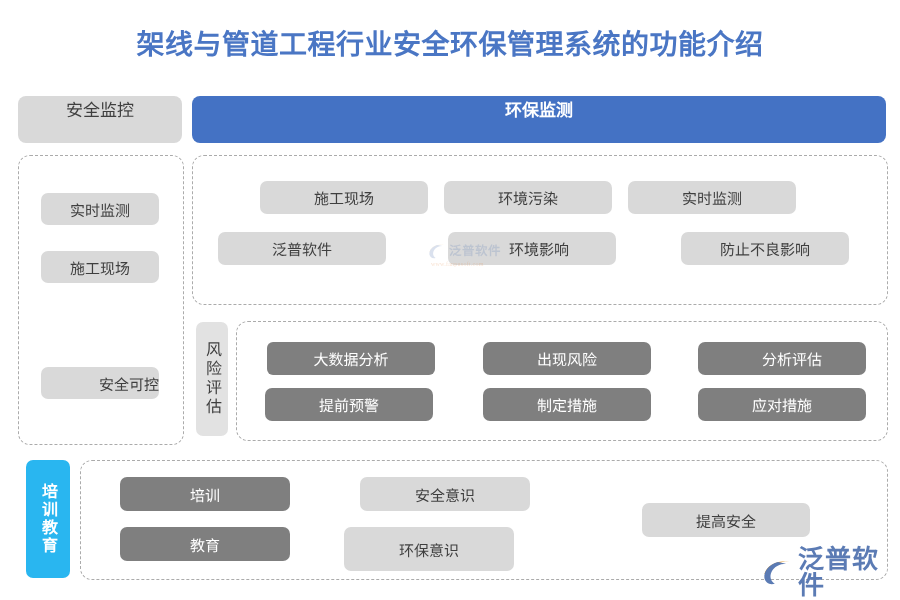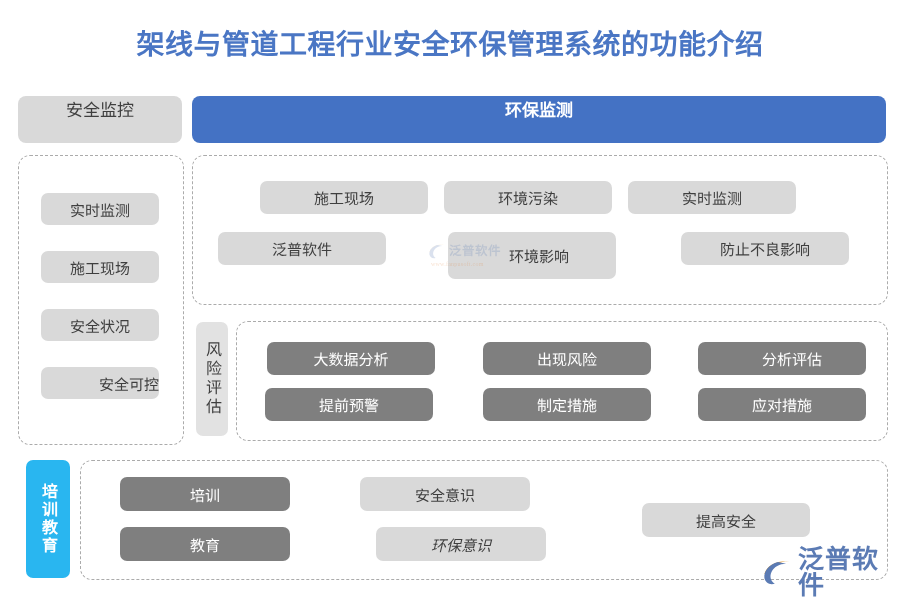--- a/index.html
+++ b/index.html
@@ -217,53 +217,50 @@
   </div>
 
   <div class="panel panel-left"></div>
 
   <div class="chip chip-light side-chip" style="top:193px;">
     <span>实时监测</span>
   </div>
   <div class="chip chip-light side-chip" style="top:251px;">
     <span>施工现场</span>
   </div>
-  <div class="chip chip-light side-chip" style="top:309px;">
-    <span>安全状况</span>
-  </div>
   <div class="chip chip-light side-chip" style="top:367px;justify-content:flex-end;">
     <span>安全可控</span>
   </div>
 
   <div class="panel panel-env"></div>
 
   <div class="chip chip-light" style="left:260px; top:181px; width:168px; height:33px;">
     <span>施工现场</span>
   </div>
   <div class="chip chip-light" style="left:444px; top:181px; width:168px; height:33px;">
     <span>环境污染</span>
   </div>
   <div class="chip chip-light" style="left:628px; top:181px; width:168px; height:33px;">
     <span>实时监测</span>
   </div>
 
   <div class="chip chip-light" style="left:218px; top:232px; width:168px; height:33px;">
     <span>泛普软件</span>
   </div>
-  <div class="chip chip-light" style="left:448px; top:232px; width:168px; height:47px;padding-left:14px;">
+  <div class="chip chip-light" style="left:448px; top:232px; width:168px; height:33px;padding-left:14px;">
     <span>环境影响</span>
   </div>
   <div class="chip chip-light" style="left:681px; top:232px; width:168px; height:33px;">
     <span>防止不良影响</span>
   </div>
 
   <div class="vlabel vlabel-risk">风险评估</div>
   <div class="panel panel-risk"></div>
 
-  <div class="chip chip-dark" style="left:267px; top:342px; width:168px; height:33px;">
+  <div class="chip chip-dark" style="left:267px; top:342px; width:168px; height:33px;border-radius:6px;">
     <span>大数据分析</span>
   </div>
   <div class="chip chip-dark" style="left:483px; top:342px; width:168px; height:33px;">
     <span>出现风险</span>
   </div>
   <div class="chip chip-dark" style="left:698px; top:342px; width:168px; height:33px;padding-left:20px;">
     <span>分析评估</span>
   </div>
 
   <div class="chip chip-dark" style="left:265px; top:388px; width:168px; height:33px;">
@@ -282,21 +279,21 @@
   <div class="chip chip-dark" style="left:120px; top:477px; width:170px; height:34px;">
     <span>培训</span>
   </div>
   <div class="chip chip-dark" style="left:120px; top:527px; width:170px; height:34px;">
     <span>教育</span>
   </div>
 
   <div class="chip chip-light" style="left:360px; top:477px; width:170px; height:34px;">
     <span>安全意识</span>
   </div>
-  <div class="chip chip-light" style="left:376px; top:527px; width:170px; height:34px;font-style:italic;">
+  <div class="chip chip-light" style="left:344px; top:527px; width:170px; height:44px;">
     <span>环保意识</span>
   </div>
 
   <div class="chip chip-light" style="left:642px; top:503px; width:168px; height:34px;">
     <span>提高安全</span>
   </div>
 
   <div class="watermark">
     <div class="logo-row">
       <svg class="logo-mark" width="40" height="34" viewBox="0 0 40 34">

